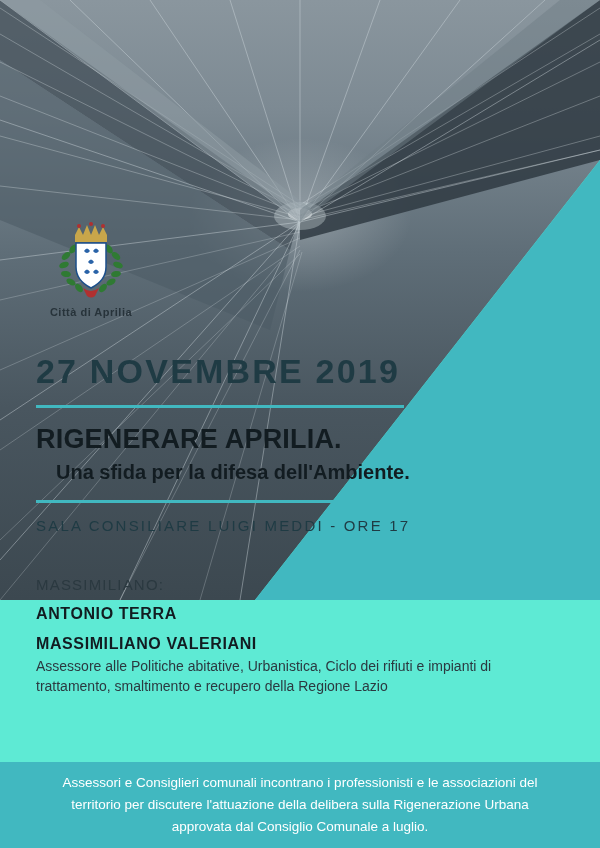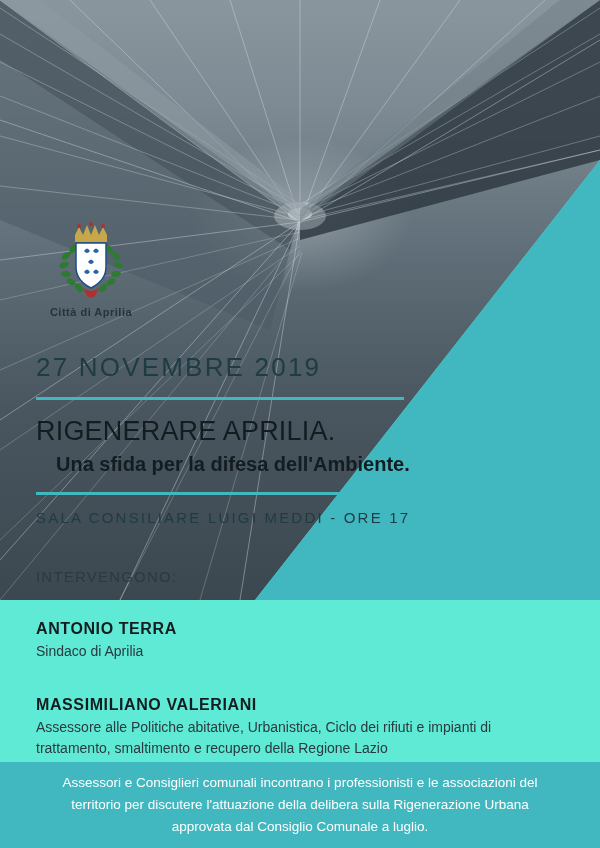--- a/index.html
+++ b/index.html
@@ -76,35 +76,35 @@
   }
 
   
   .content {
     position: absolute;
     left: 36px;
     top: 352px;
     width: 530px;
   }
   .date {
-    font-size: 26px;
-    font-weight: normal;
+    font-size: 34px;
+    font-weight: bold;
     letter-spacing: 2.2px;
     color: #1f3b44;
   }
   .rule {
     height: 3px;
     background: #41b8c0;
     width: 368px;
     margin: 14px 0 16px 0;
   }
   .rule.short { width: 368px; }
   .title {
     font-size: 27px;
-    font-weight: normal;
+    font-weight: bold;
     color: #121c21;
     letter-spacing: 0.2px;
   }
   .subtitle {
     font-size: 20px;
     font-weight: bold;
     color: #121c21;
     margin-top: 6px;
     margin-left: 20px;
   }
@@ -115,21 +115,21 @@
     color: #1f3b44;
     margin-top: 2px;
   }
   .intervengono {
     font-size: 15px;
     letter-spacing: 1.2px;
     color: #2b3940;
     margin-top: 42px;
   }
   .person {
-    margin-top: 35px;
+    margin-top: 12px;
   }
   .person-name {
     font-size: 16px;
     font-weight: bold;
     letter-spacing: 0.6px;
     color: #121c21;
   }
   .person-role {
     font-size: 14px;
     color: #2b3940;
@@ -273,25 +273,24 @@
   </div>
 
   <div class="content">
     <div class="date">27 NOVEMBRE 2019</div>
     <div class="rule"></div>
     <div class="title">RIGENERARE APRILIA.</div>
     <div class="subtitle">Una sfida per la difesa dell'Ambiente.</div>
     <div class="rule short" style="margin-top:16px;margin-bottom:14px;"></div>
     <div class="venue">SALA CONSILIARE LUIGI MEDDI - ORE 17</div>
 
-    <div class="intervengono">INTERVENGONO:</div>
+    <div class="intervengono">MASSIMILIANO:</div>
 
     <div class="person">
       <div class="person-name">ANTONIO TERRA</div>
-      <div class="person-role">Sindaco di Aprilia</div>
     </div>
 
     <div class="person">
       <div class="person-name">MASSIMILIANO VALERIANI</div>
       <div class="person-role">Assessore alle Politiche abitative, Urbanistica, Ciclo dei rifiuti e impianti di trattamento, smaltimento e recupero della Regione Lazio</div>
     </div>
   </div>
 
   <div class="footer">
     <div class="footer-text">Assessori e Consiglieri comunali incontrano i professionisti e le associazioni del territorio per discutere l'attuazione della delibera sulla Rigenerazione Urbana approvata dal Consiglio Comunale a luglio.</div>

